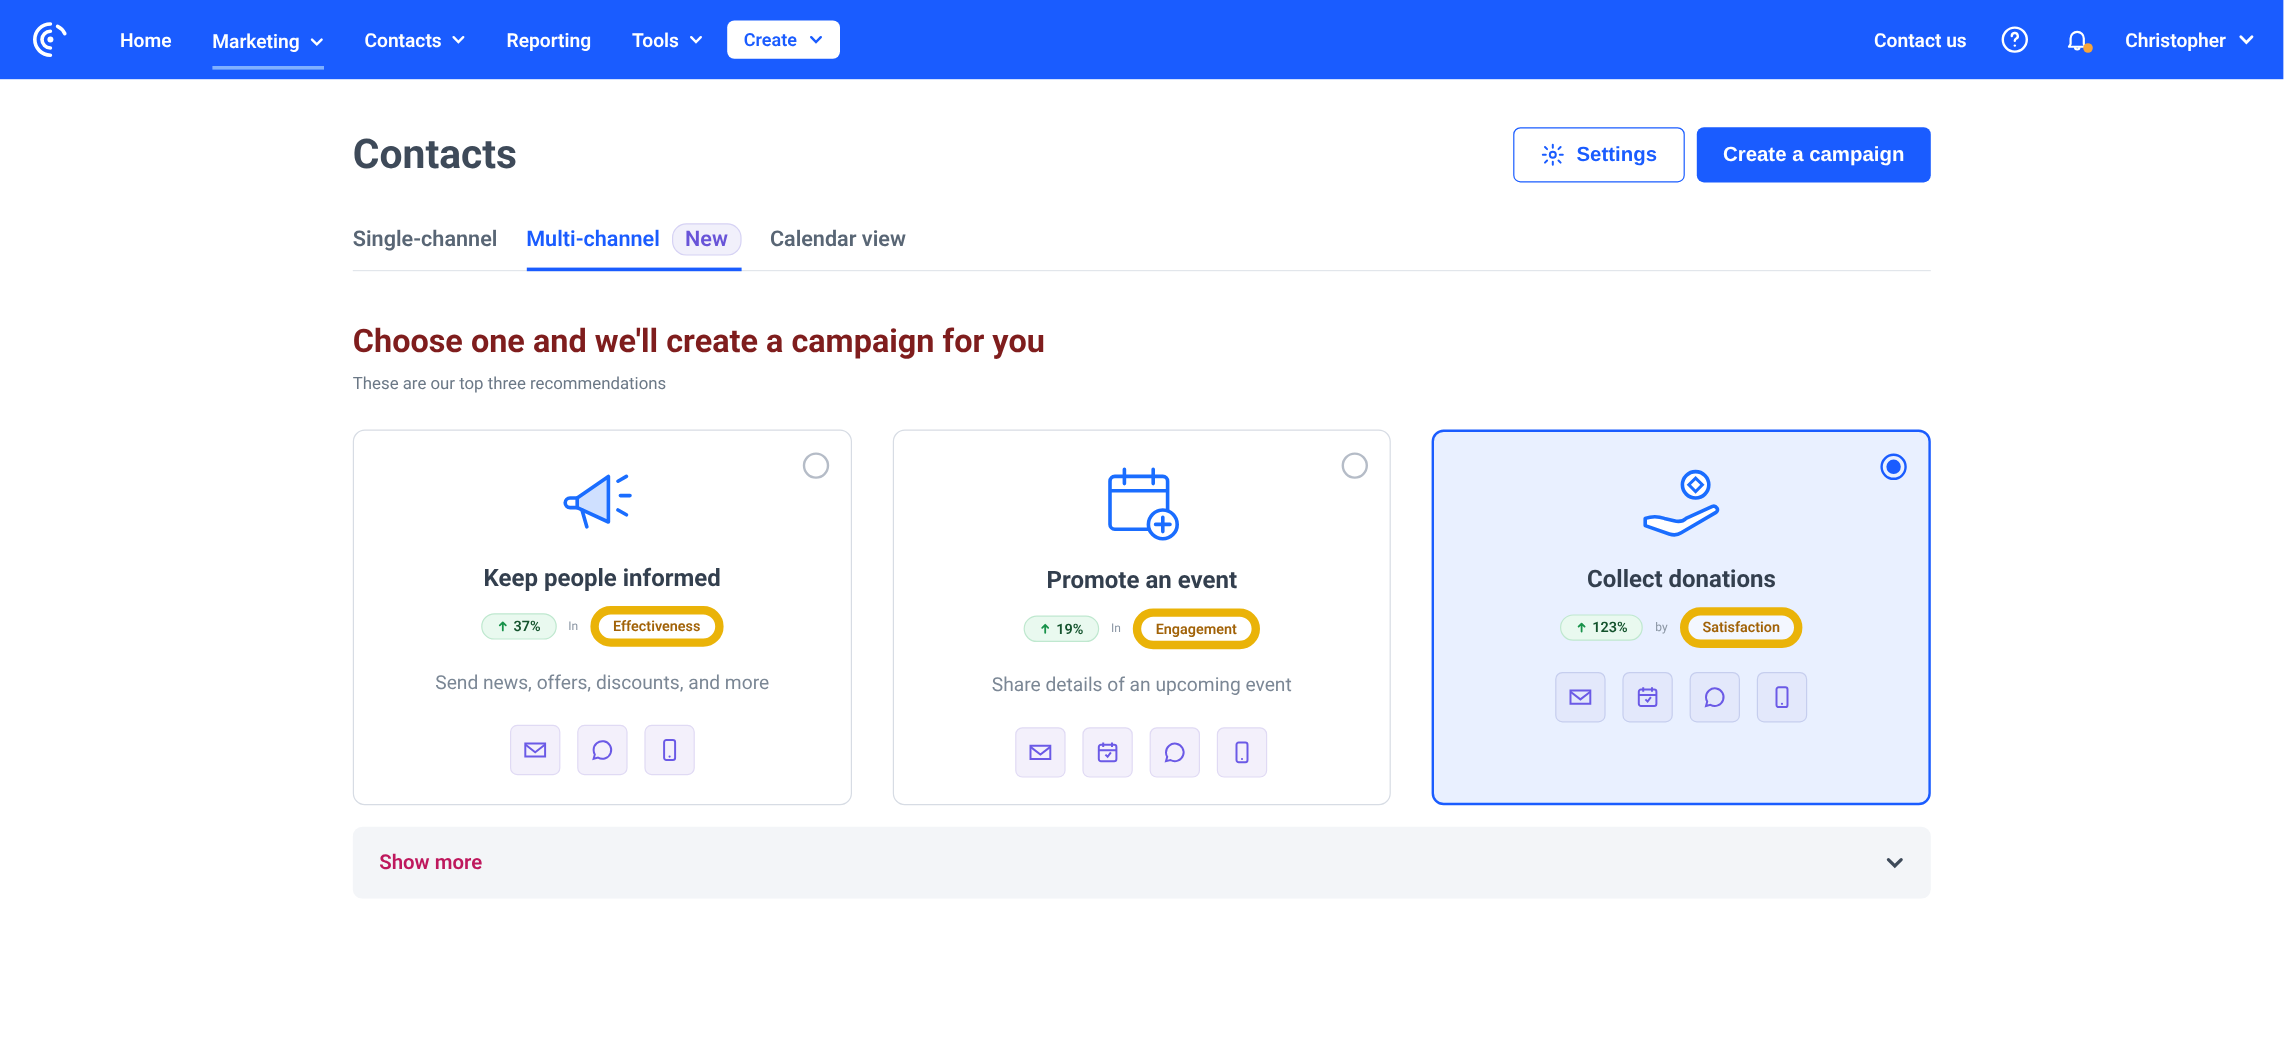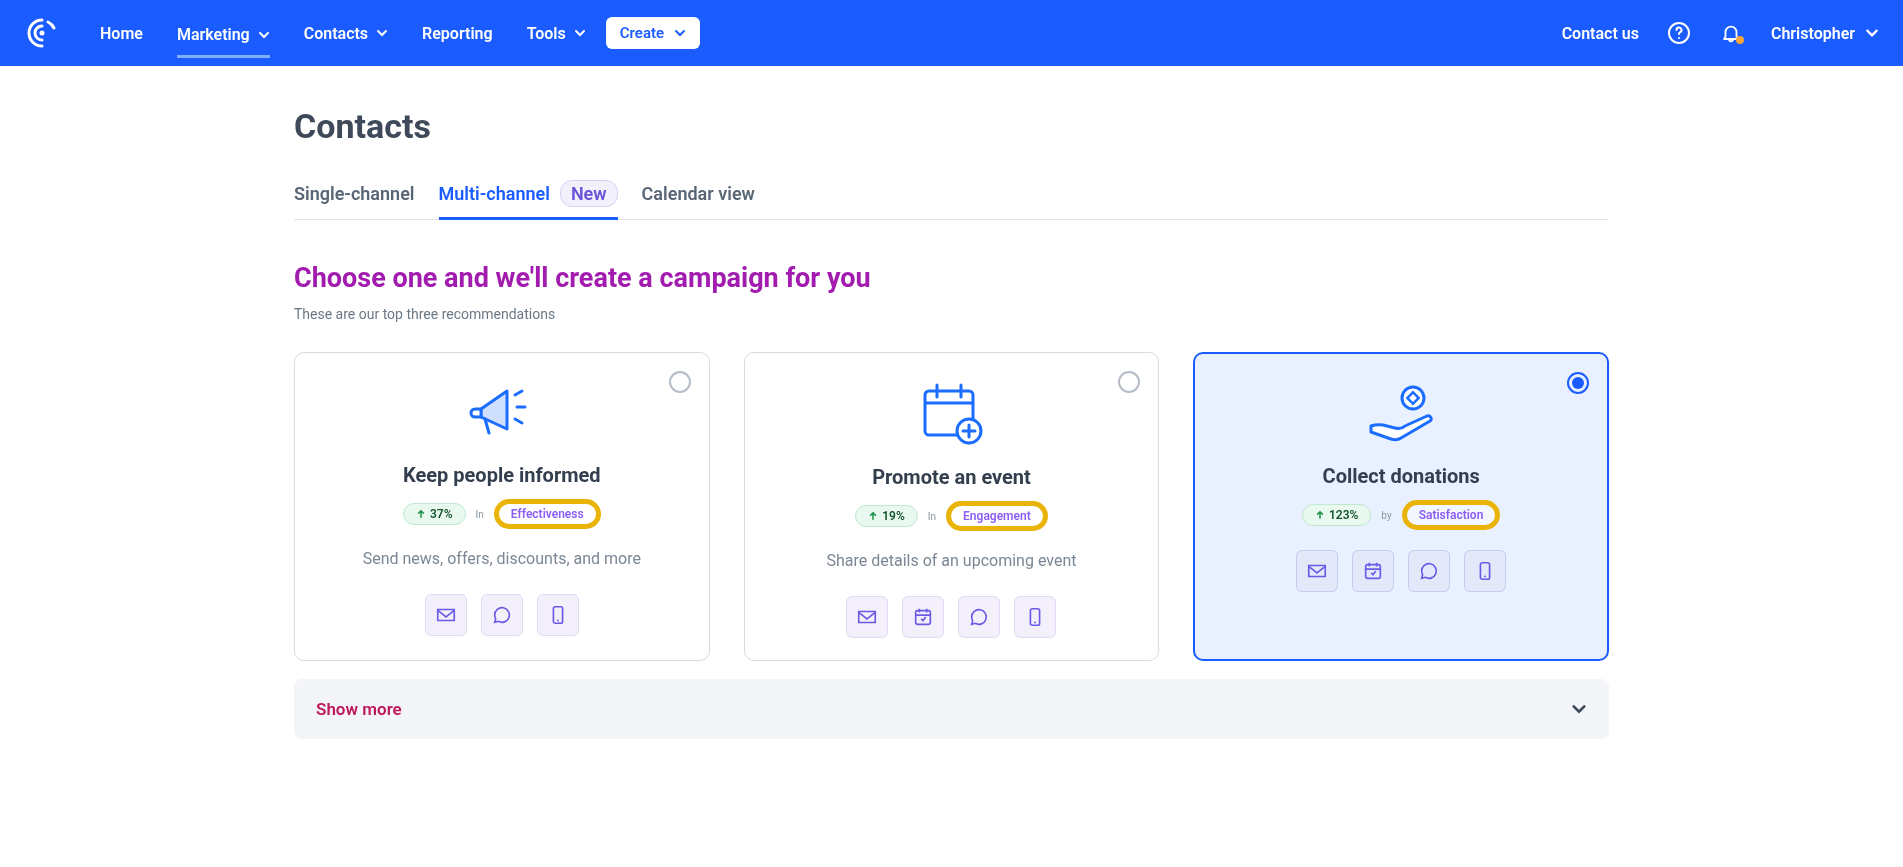--- a/index.html
+++ b/index.html
@@ -27,36 +27,36 @@
 .btn-outline { background:#fff; color:#1a5cff; border:1.5px solid #1a5cff;}
 .btn-primary { background:#1a5cff; color:#fff;}
 
 
 .tabs { display:flex; gap:24px; border-bottom:1px solid #e2e6eb; margin-bottom:42px;}
 .tab { padding:0 0 12px 0; font-size:18px; font-weight:600; color:#596675; cursor:pointer; display:flex; align-items:center; gap:10px;}
 .tab.active { color:#1a5cff; border-bottom:3px solid #1a5cff; margin-bottom:-1px; padding-bottom:10px;}
 .badge-new { background:#f1f0fb; color:#6854d8; border:1px solid #d6d2f4; border-radius:12px; padding:2px 10px; font-size:18px; font-weight:600;}
 
 
-.section-title { font-size:27px; font-weight:700; color:#a21caf; margin-bottom:12px;}
+.section-title { font-size:27px; font-weight:700; color:#7f1d1d; margin-bottom:12px;}
 .section-sub { font-size:14px; color:#6b7886; margin-bottom:30px;}
 
 
 .cards { display:grid; grid-template-columns:repeat(3, 1fr); gap:34px; margin-bottom:18px;}
 .card { border:1.5px solid #d7dce4; border-radius:10px; padding:28px 20px 22px 20px; position:relative; cursor:pointer; background:#fff;}
 .card.selected { border:2px solid #1a5cff; background:#e9f0ff;}
 .card-radio { position:absolute; top:18px; right:18px; width:22px; height:22px; border:2px solid #b5bcc7; border-radius:50%; display:flex; align-items:center; justify-content:center;}
 .card.selected .card-radio { border-color:#1a5cff;}
 .card.selected .card-radio::after { content:""; width:12px; height:12px; background:#1a5cff; border-radius:50%;}
 .card-icon { display:flex; justify-content:center; margin-bottom:18px;}
 .card-title { text-align:center; font-size:20px; font-weight:700; color:#333f4e; margin-bottom:12px;}
 .stat-row { display:flex; justify-content:center; align-items:center; gap:10px; margin-bottom:20px;}
 .stat-pill { border-radius:18px; padding:3px 12px; font-size:12px; font-weight:600; display:flex; align-items:center; gap:4px;}
 .stat-pill.pct { background:#e9f9ef; color:#14532d; border:1px solid #bfe8cf;}
-.stat-pill.lbl { background:#fff; color:#8b5cf6; border:5px solid #eab308;}
+.stat-pill.lbl { background:#fff; color:#a16207; border:7px solid #eab308;}
 .card.selected .stat-pill.lbl { background:#f3f7ff; }
 .stat-sep { font-size:10px; color:#8b96a4;}
 .card-desc { text-align:center; color:#7b8795; font-size:16px; margin-bottom:26px;}
 .channel-row { display:flex; justify-content:center; gap:14px;}
 .chan { width:42px; height:42px; background:#f3f0fb; border:1px solid #e0daf4; border-radius:6px; display:flex; align-items:center; justify-content:center;}
 .card.selected .chan { background:#e3e8fb; border-color:#c6ceee;}
 
 
 .show-more { background:#f3f5f8; border-radius:8px; padding:20px 22px; display:flex; align-items:center; cursor:pointer; color:#be185d; font-size:17px; font-weight:600;}
 .show-more .chev { margin-left:auto;}
@@ -129,20 +129,32 @@
       <svg width="14" height="14" viewBox="0 0 12 12">
           <path d="M2 4l4 4 4-4" stroke="#fff" stroke-width="2" fill="none" stroke-linecap="round"></path>
         </svg>
     </span>
   </div>
 </div>
 
 <div class="page">
   <div class="page-header">
     <h1 class="page-title">Contacts</h1>
+    <div class="page-actions">
+      <button class="btn btn-outline">
+        <svg width="20" height="20" viewBox="0 0 24 24" fill="none">
+            <circle cx="12" cy="12" r="3" stroke="#1a5cff" stroke-width="2"></circle>
+            <path d="M12 2v3M12 19v3M4.2 4.2l2.1 2.1M17.7 17.7l2.1 2.1M2 12h3M19 12h3M4.2 19.8l2.1-2.1M17.7 6.3l2.1-2.1" stroke="#1a5cff" stroke-width="2" stroke-linecap="round"></path>
+          </svg>
+        <span>Settings</span>
+      </button>
+      <button class="btn btn-primary">
+        <span>Create a campaign</span>
+      </button>
+    </div>
   </div>
 
   <div class="tabs" id="tabs">
       <div class="tab">
         <span>Single-channel</span>
       </div>
       <div class="tab active">
         <span>Multi-channel</span>
         <span class="badge-new">New</span>
       </div>

